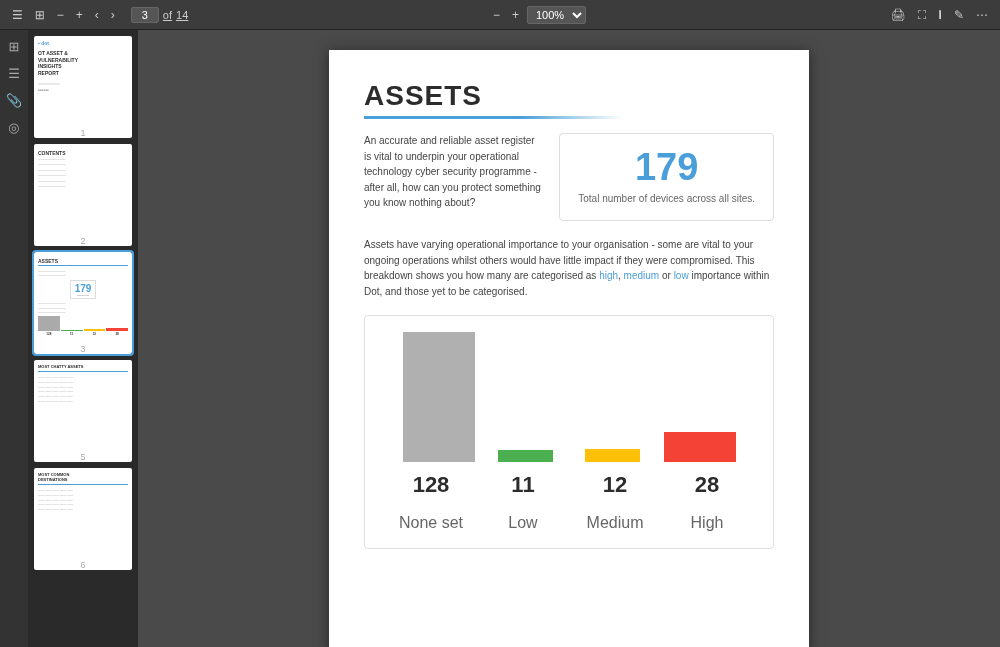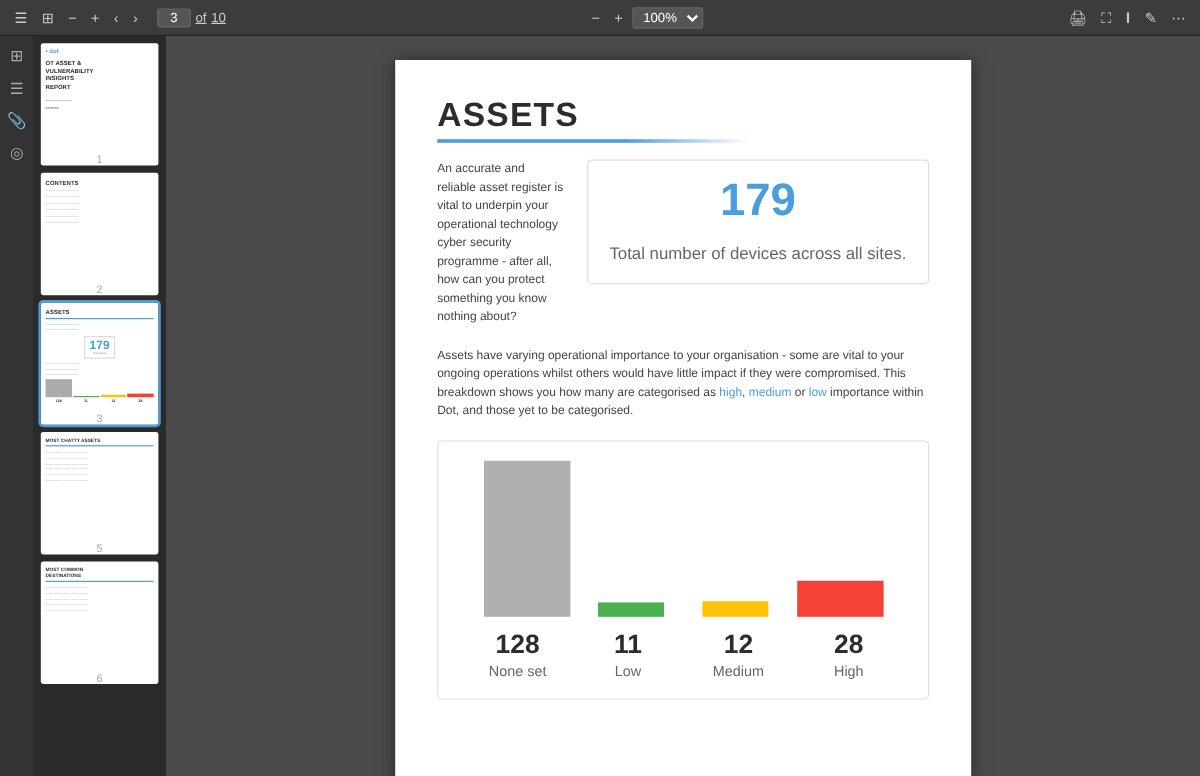--- a/index.html
+++ b/index.html
@@ -166,23 +166,23 @@
       min-width: 110px;
       flex-shrink: 0;
     }
     .stat-number {
       font-size: 38px;
       font-weight: bold;
       color: #4a9eda;
       line-height: 1;
     }
     .stat-label {
-      font-size: 14px;
+      font-size: 10px;
       color: #666;
-      margin-top: 16px;
+      margin-top: 6px;
       line-height: 1.4;
     }
 
     .section-heading {
       font-size: 15px;
       font-weight: bold;
       color: #2c2c2c;
       margin-bottom: 8px;
     }
     .body-text {
@@ -231,23 +231,23 @@
     .chart-label-group {
       flex: 1;
       text-align: center;
     }
     .chart-value {
       font-size: 22px;
       font-weight: bold;
       color: #2c2c2c;
     }
     .chart-category {
-      font-size: 12px;
+      font-size: 16px;
       color: #666;
-      margin-top: 2px;
+      margin-top: 16px;
     }
 
     
     .sidebar-icons {
       width: 28px;
       background: #333;
       display: flex;
       flex-direction: column;
       align-items: center;
       padding: 6px 0;
@@ -268,21 +268,21 @@
   <div class="toolbar-left">
     <button class="toolbar-btn">☰</button>
     <button class="toolbar-btn">⊞</button>
     <button class="toolbar-btn">−</button>
     <button class="toolbar-btn">+</button>
     <button class="toolbar-btn">‹</button>
     <button class="toolbar-btn">›</button>
     <div class="page-nav">
       <input class="page-input" value="3" style="">
       <span class="page-of">of</span>
-      <span class="page-of">10</span>
+      <span class="page-of">14</span>
     </div>
   </div>
   <div class="toolbar-center">
     <button class="toolbar-btn">−</button>
     <button class="toolbar-btn">+</button>
     <select class="zoom-select">
       <option>100%</option>
       <option>75%</option>
       <option>125%</option>
       <option>150%</option>

